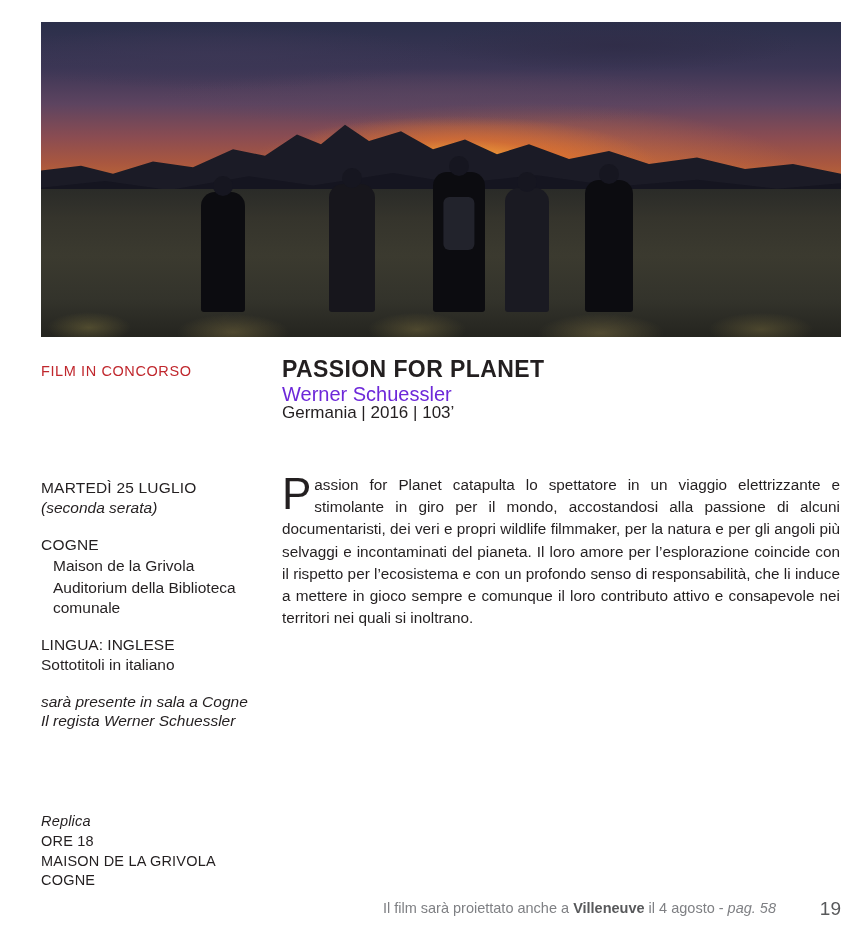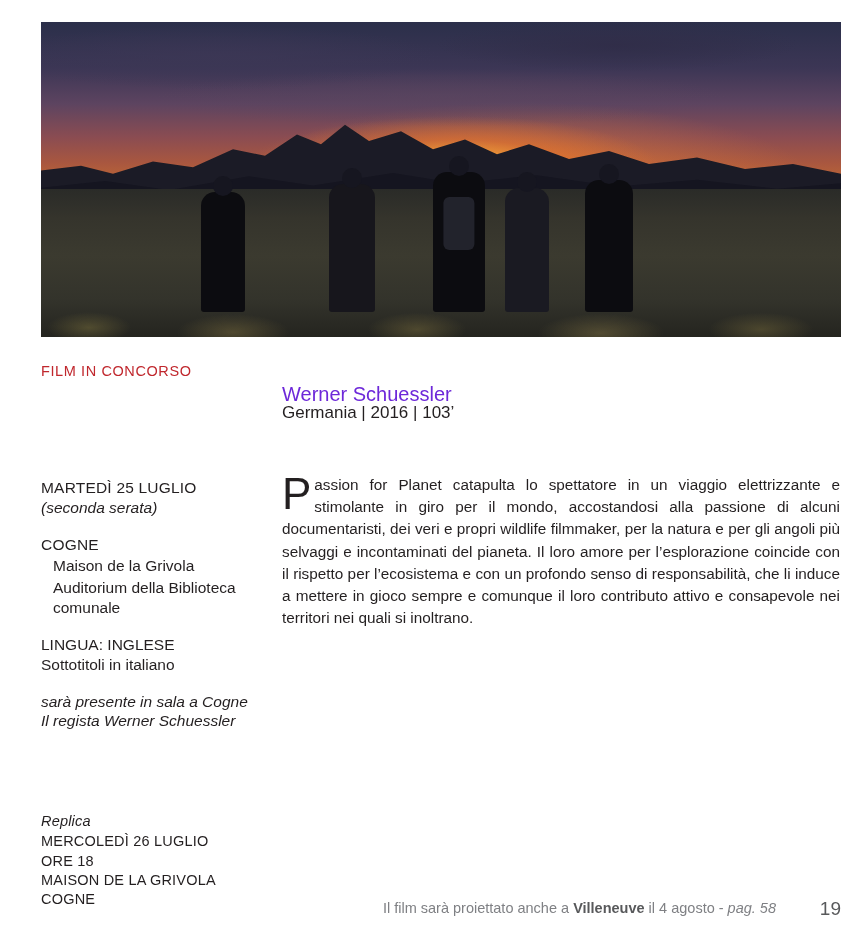--- a/index.html
+++ b/index.html
@@ -262,20 +262,21 @@
     <div class="fig f2"></div>
     <div class="fig f3">
         <span class="pack"></span>
       </div>
     <div class="fig f4"></div>
     <div class="fig f5"></div>
   </div>
 
   <div class="section-label">FILM IN CONCORSO</div>
 
+  <div class="title">PASSION FOR PLANET</div>
   <div class="director">Werner Schuessler</div>
   <div class="meta">Germania | 2016 | 103’</div>
 
   <div class="body-text">
     <span class="dropcap">P</span><span>assion for Planet catapulta lo spettatore in un viaggio elettrizzante e stimolante in giro per il mondo, accostandosi alla passione di alcuni documentaristi, dei veri e propri wildlife filmmaker, per la natura e per gli angoli più selvaggi e incontaminati del pianeta. Il loro amore per l’esplorazione coincide con il rispetto per l’ecosistema e con un profondo senso di responsabilità, che li induce a mettere in gioco sempre e comunque il loro contributo attivo e consapevole nei territori nei quali si inoltrano.</span>
   </div>
 
   <div class="left-col">
     <div class="blk">
       <div class="date">MARTEDÌ 25 LUGLIO</div>
@@ -291,21 +292,20 @@
       <div>Sottotitoli in italiano</div>
     </div>
     <div class="blk note">
       <div>sarà presente in sala a Cogne</div>
       <div>Il regista Werner Schuessler</div>
     </div>
   </div>
 
   <div class="replica">
     <div class="rep-title">Replica</div>
-    <div>MERCOLEDÌ 26 LUGLIO</div>
     <div>ORE 18</div>
     <div>MAISON DE LA GRIVOLA</div>
     <div>COGNE</div>
   </div>
 
   <div class="footer">
     <div class="footer-note"><span>Il film sarà proiettato anche a </span><b>Villeneuve</b><span> il 4 agosto - </span><i>pag. 58</i></div>
     <div class="page-num">19</div>
   </div>
 

